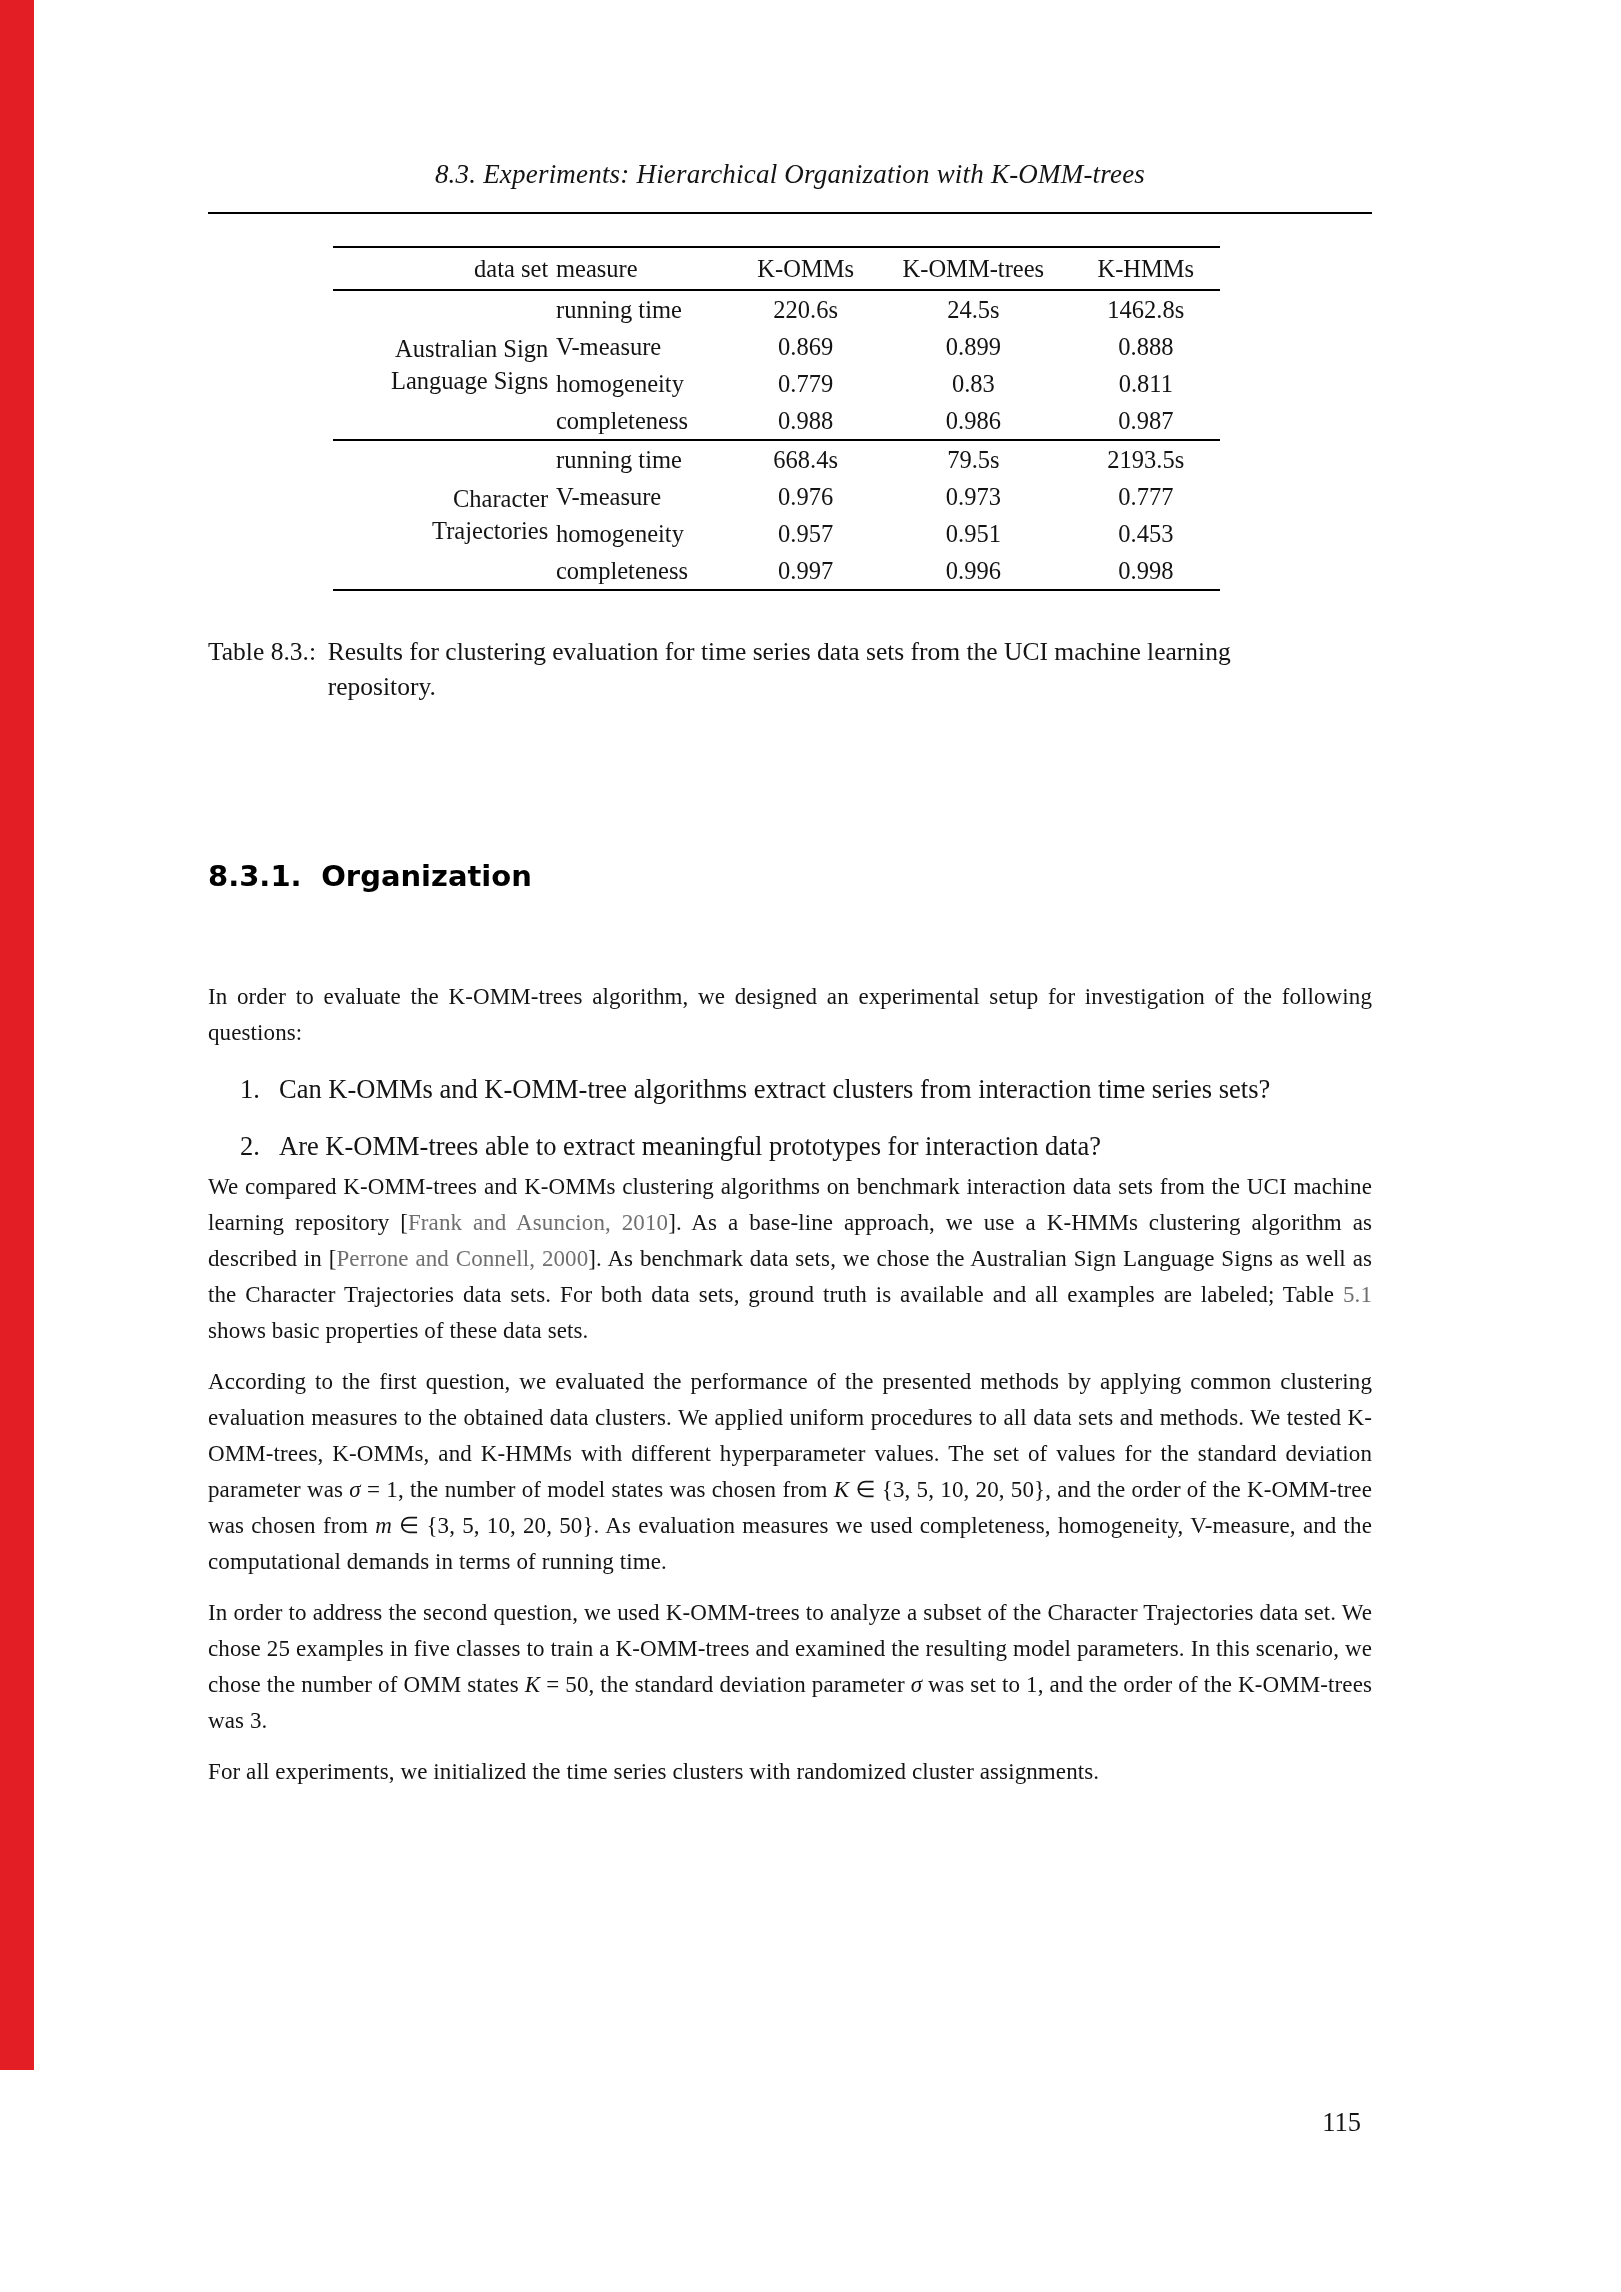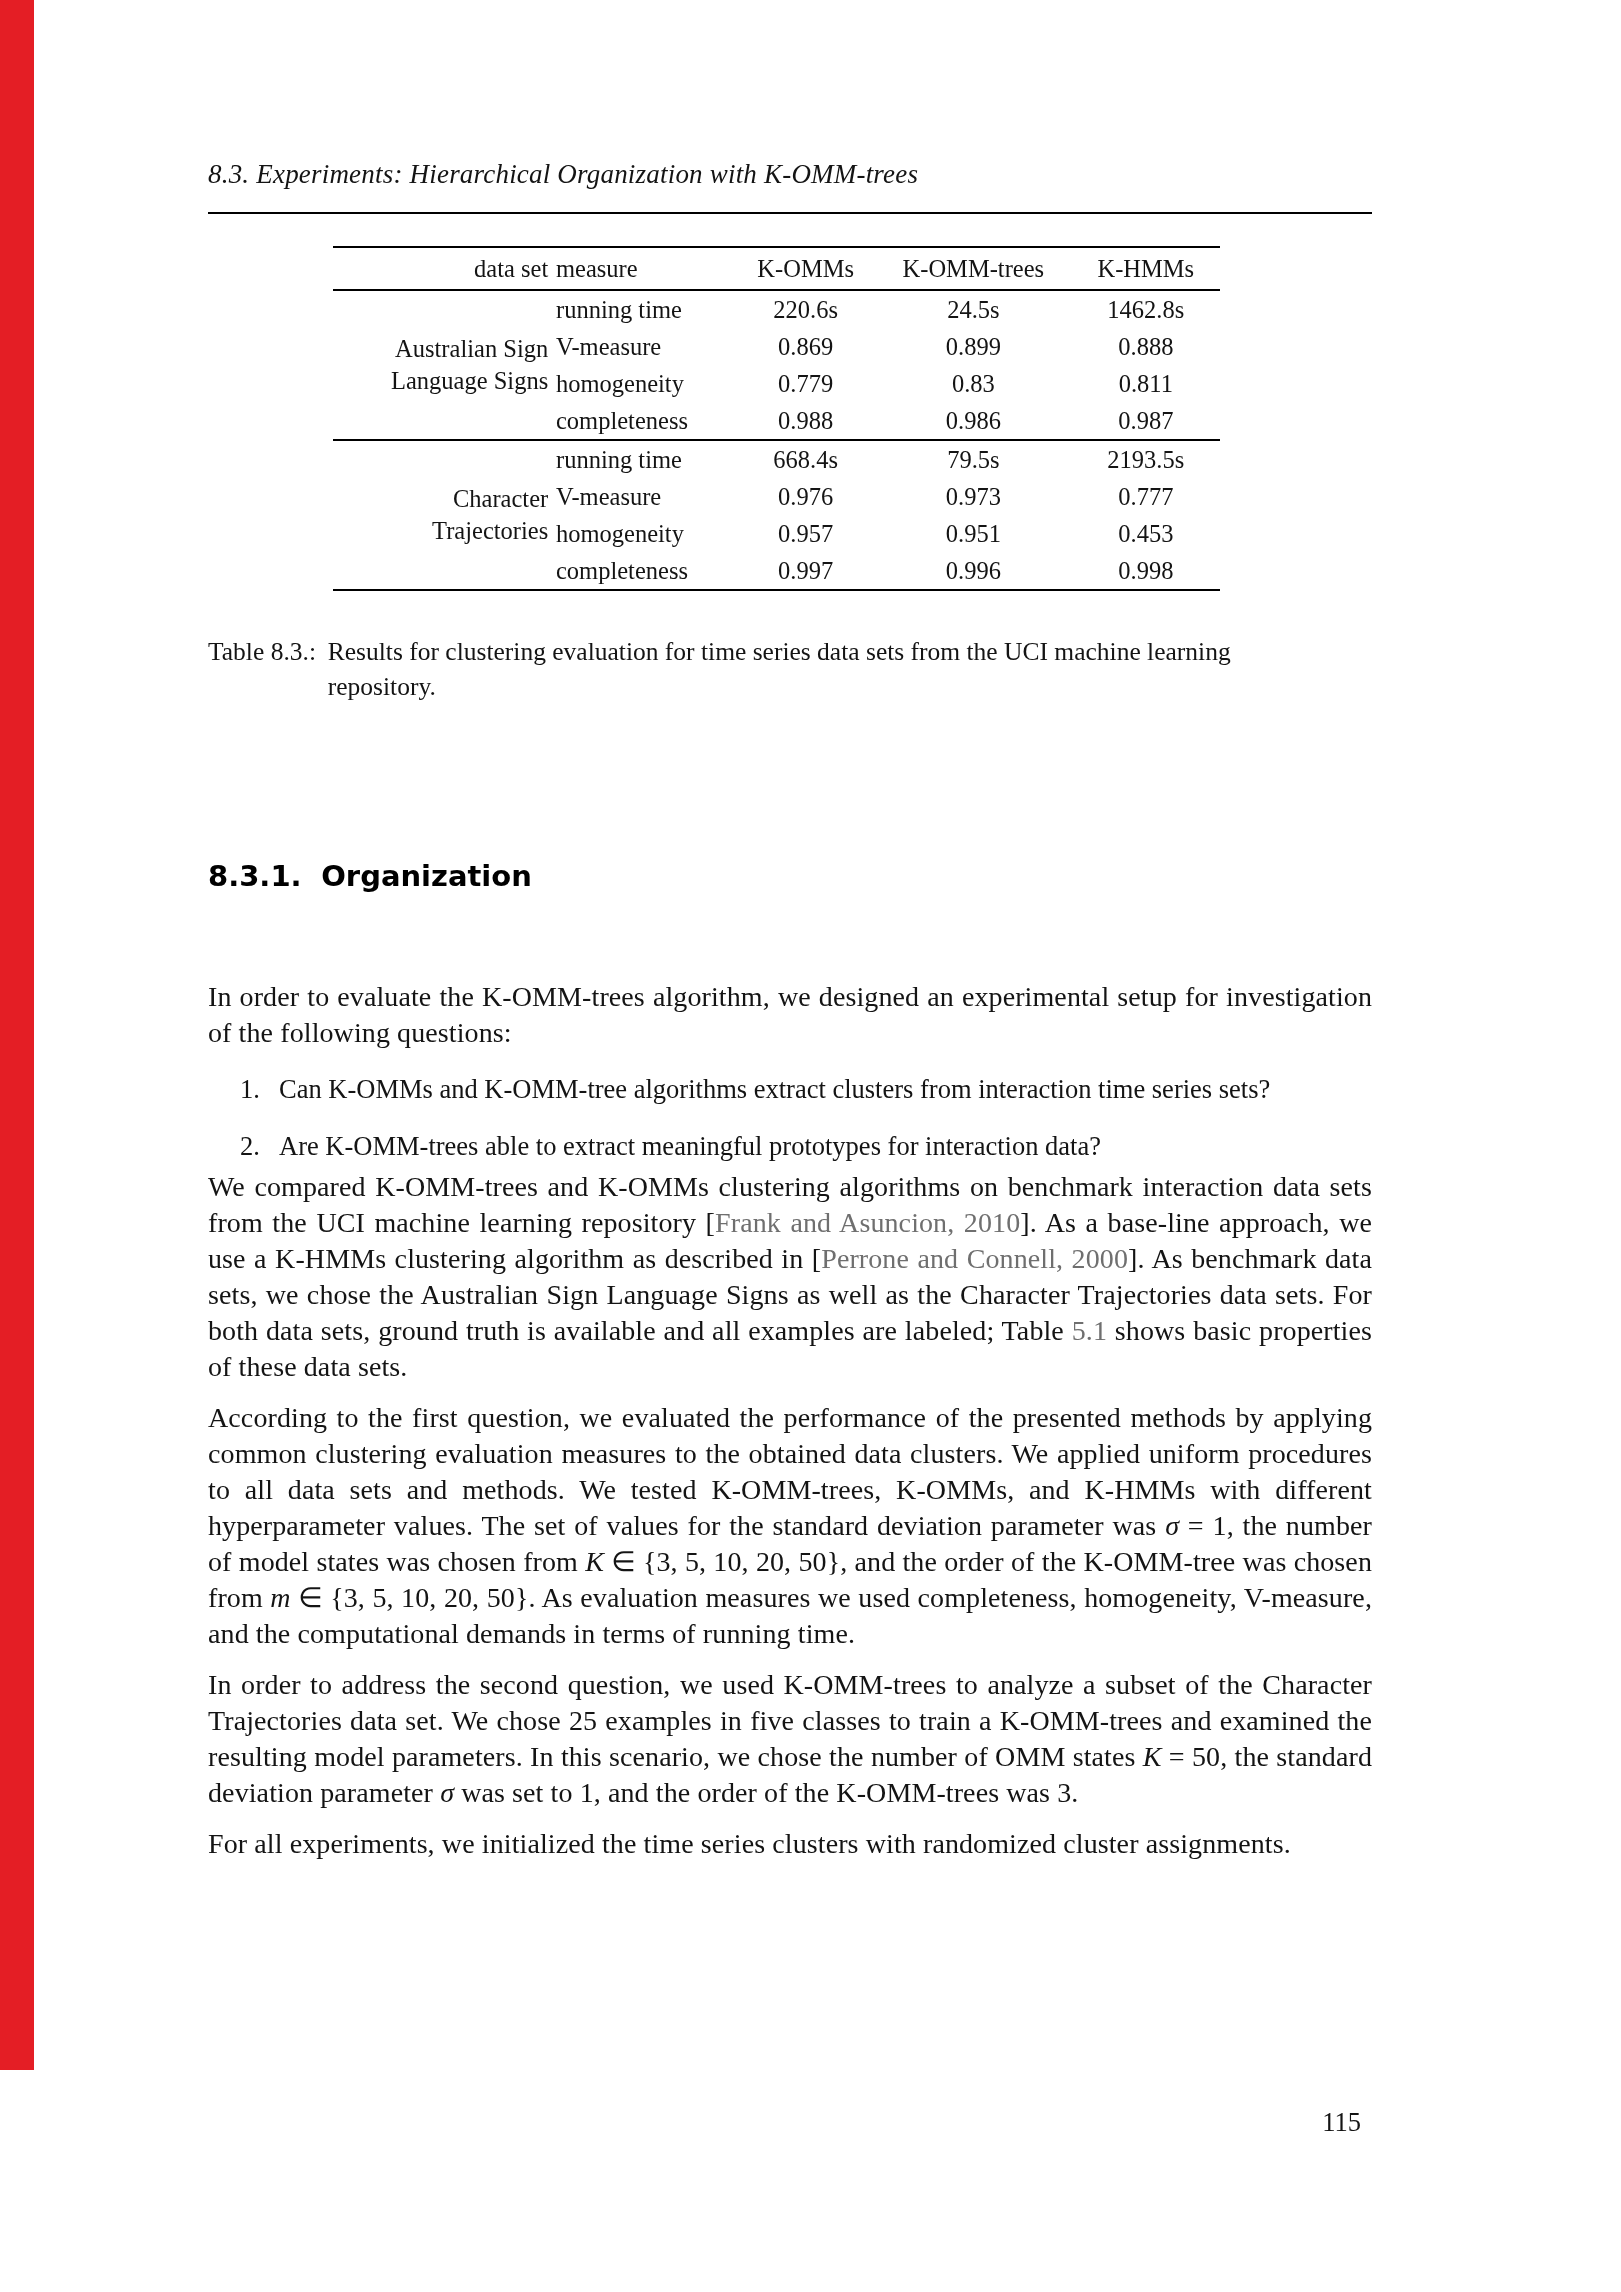--- a/index.html
+++ b/index.html
@@ -3,21 +3,21 @@
 <meta charset="utf-8">
 <style>
   html,body{margin:0;padding:0}
   body{
     width:1621px;height:2293px;position:relative;background:#ffffff;
     font-family:"Liberation Serif",serif;color:#141414;overflow:hidden;
     --link:#6f6f6f;
   }
   .red-bar{position:absolute;left:0;top:0;width:34px;height:2070px;background:#e41e25}
   .content{position:absolute;left:208px;top:0;width:1164px}
-  .running-head{margin-top:159px;text-align:left;font-style:italic;font-size:27px;letter-spacing:0.2px}
+  .running-head{margin-top:159px;text-align:center;font-style:italic;font-size:27px;letter-spacing:0.2px}
   .head-rule{margin-top:21.6px;border-top:2px solid #000;height:0}
 
   .tablewrap{margin-top:32px;margin-left:125px;width:887px}
   table.results{border-collapse:collapse;width:100%;font-size:24.5px}
   table.results thead tr{border-top:2.9px solid #000;border-bottom:2px solid #000}
   table.results{border-bottom:2.9px solid #000}
   table.results tbody + tbody{border-top:2px solid #000}
   table.results th{font-weight:normal;padding:7.8px 3.9px 5.9px 3.9px}
   table.results td{padding:1px 3.9px;height:35px}
   .col-dataset{width:221px;text-align:right}
@@ -27,21 +27,21 @@
   .col-n3{width:147px;text-align:center}
   td.dataset-cell{vertical-align:middle;line-height:32px}
 
   .caption{margin-top:43px;display:flex;font-size:25.5px;line-height:35px}
   .caption .cap-label{flex:0 0 aupx;white-space:nowrap;margin-right:11.8px}
   .caption .cap-text{max-width:980px}
 
   .section-head{margin-top:155px;font-family:"DejaVu Sans","Liberation Sans",sans-serif;font-weight:bold;font-size:29px;color:#000}
   .section-head .sec-num{margin-right:19.6px}
 
-  .para{font-size:28px;line-height:36px;text-align:justify;letter-spacing:0.1px}
+  .para{font-size:23px;line-height:36px;text-align:justify;letter-spacing:0.1px}
   .p-first{margin-top:86px}
   .para + .para{margin-top:14.7px}
   .seg-l{color:var(--link)}
   .seg-m{font-style:italic}
 
   ol.qlist{margin:19.6px 0 0 0;padding:0;list-style:none}
   ol.qlist li{display:flex;margin-top:21.6px;font-size:26.5px;line-height:36px}
   ol.qlist li:first-child{margin-top:0}
   ol.qlist .li-num{flex:0 0 39px;margin-left:32px;text-align:left}
   ol.qlist .li-text{flex:1 1 auto;text-align:justify}

